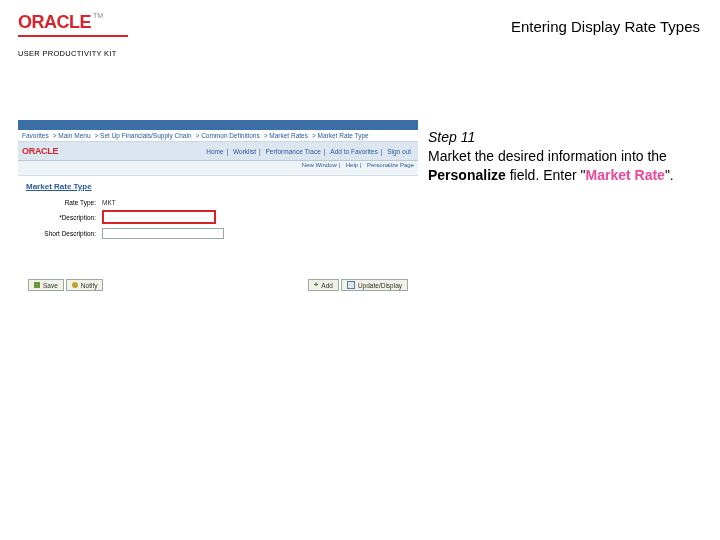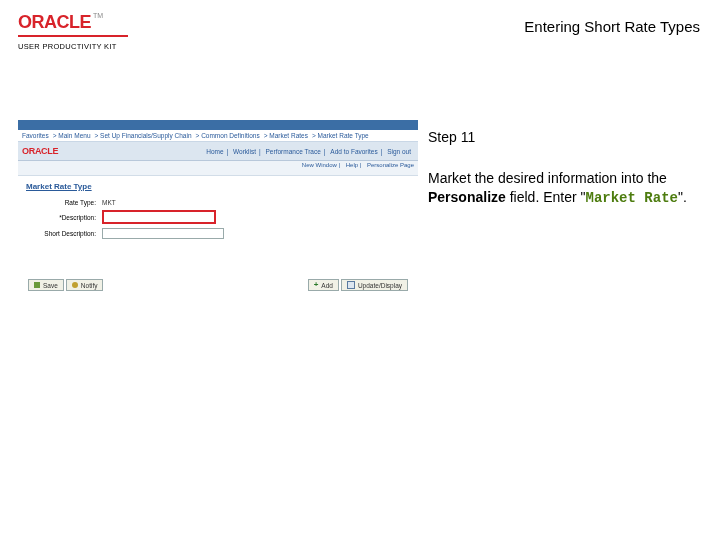--- a/index.html
+++ b/index.html
@@ -2,26 +2,26 @@
 <html><head>
 <meta charset="utf-8">
 <style>
   html,body{margin:0;padding:0;width:720px;height:540px;font-family:Arial,Helvetica,sans-serif;background:#fff;color:#000;}
   .page{position:relative;width:720px;height:540px;}
   
   .hdr{position:absolute;left:18px;top:12px;}
   .oracle-logo{font-family:Arial,sans-serif;font-weight:bold;letter-spacing:-0.5px;font-size:18px;color:#d8232a;}
   .tm{font-size:7px;color:#888;vertical-align:top;margin-left:2px;}
   .red-rule{height:2px;width:110px;background:#d8232a;margin-top:2px;}
-  .upk{font-size:7.5px;letter-spacing:0.3px;color:#000;margin-top:5px;}
+  .upk{font-size:7.5px;letter-spacing:0.3px;color:#000;margin-top:12px;}
   .title{position:absolute;right:20px;top:18px;font-size:15px;}
   
   .instr{position:absolute;left:428px;top:128px;width:262px;font-size:14px;line-height:1.35;}
-  .step{margin-bottom:22px;}
-  .red-em{color:#4d7c0f;font-weight:bold;font-family:Liberation Mono, monospace;}
+  .step{font-style:italic;}
+  .red-em{color:#ec4899;font-weight:bold;}
   
   .shot{position:absolute;left:18px;top:120px;width:400px;font-size:7px;color:#333;}
   .s-topbar{background:#3b6ea5;height:10px;}
   .s-crumbs{background:#fff;border-bottom:1px solid #c9d7e6;padding:2px 4px;color:#2a5a9a;font-size:6.5px;display:flex;justify-content:space-between;}
   .s-crumb-left span{margin-right:4px;}
   .s-navbar{background:#dce6f0;height:18px;display:flex;align-items:center;padding:0 4px;justify-content:space-between;border-bottom:1px solid #b8c8da;}
   .s-mini-logo{font-weight:bold;color:#d8232a;font-size:9px;letter-spacing:-0.3px;}
   .s-navlinks{color:#2a5a9a;font-size:6.5px;}
   .s-navlinks span{margin:0 3px;}
   .s-subbar{background:#eef3f8;height:12px;font-size:6px;color:#2a5a9a;text-align:right;padding:1px 4px;border-bottom:1px solid #d2dde8;}
@@ -46,21 +46,21 @@
 <body>
 
 <div class="page">
 
   <div class="hdr">
     <span class="oracle-logo">ORACLE</span><span class="tm">TM</span>
     <div class="red-rule"></div>
     <div class="upk">USER PRODUCTIVITY KIT</div>
   </div>
 
-  <div class="title">Entering Short Rate Types</div>
+  <div class="title">Entering Display Rate Types</div>
 
   <div class="instr">
     <div class="step">Step 11</div>
     <div>
       <span>Market the desired information into the </span><b>Personalize</b><span> field. Enter "</span><span class="red-em">Market Rate</span><span>".</span>
     </div>
   </div>
 
   <div class="shot">
     <div class="s-topbar"></div>

